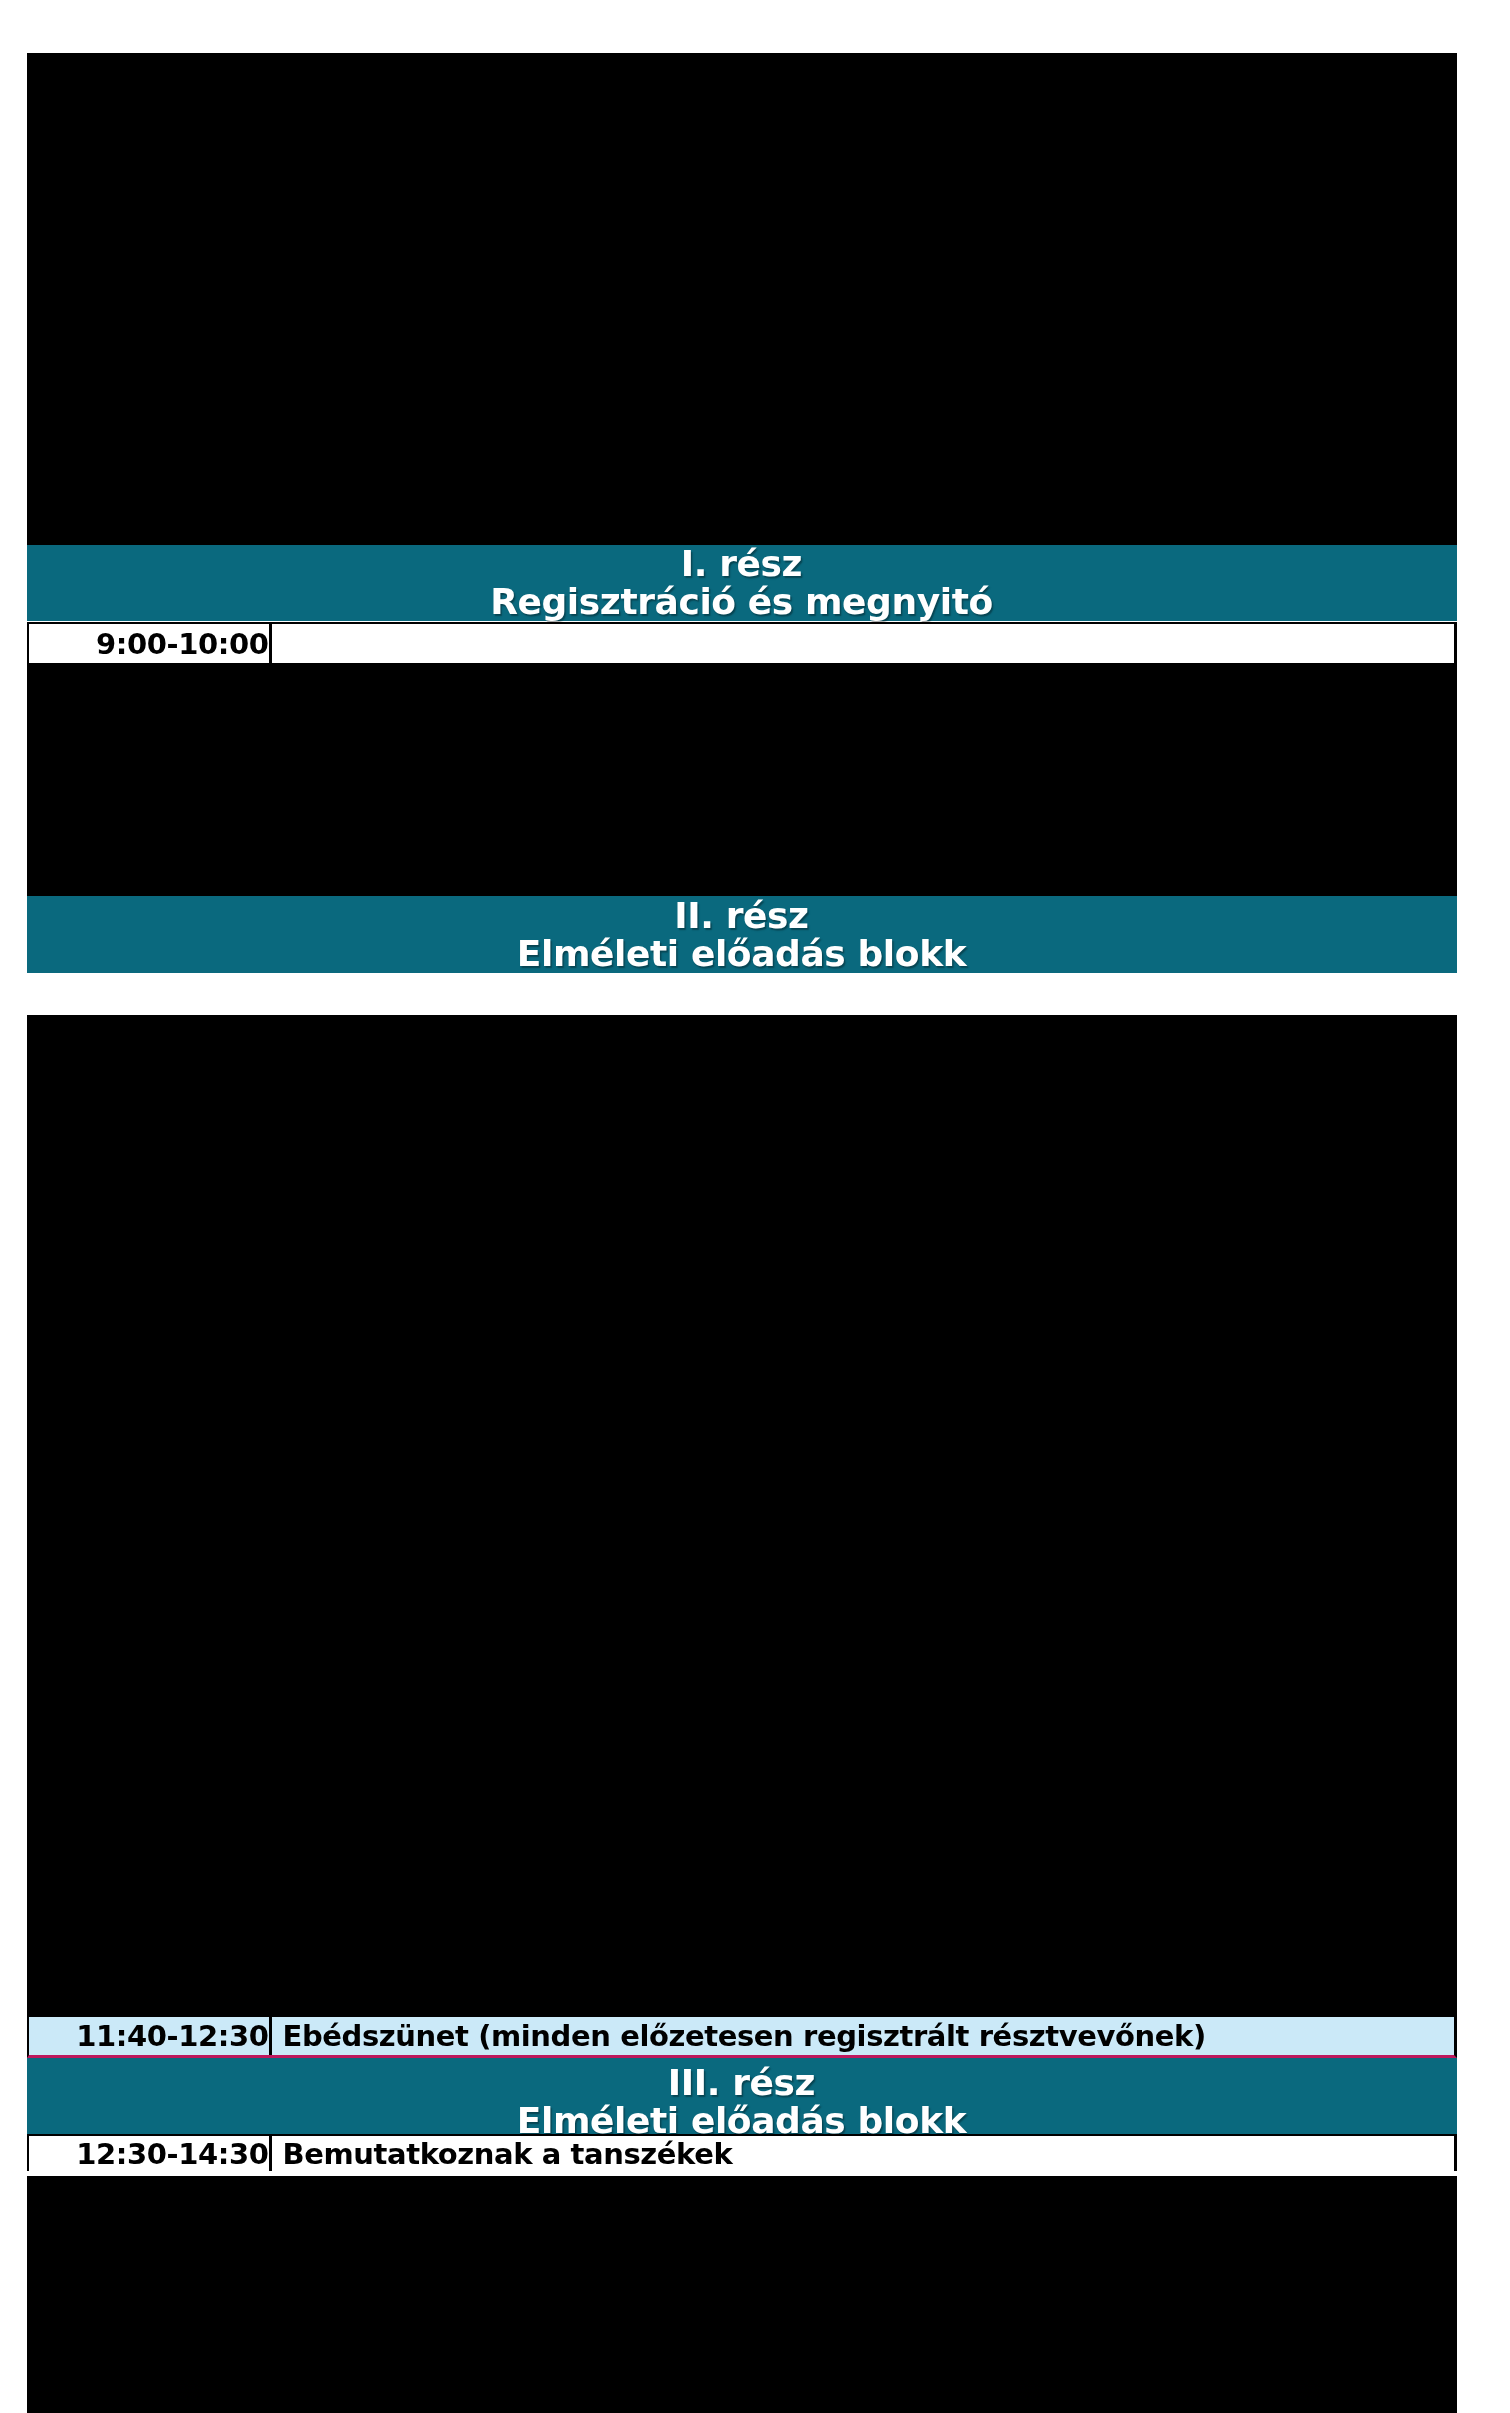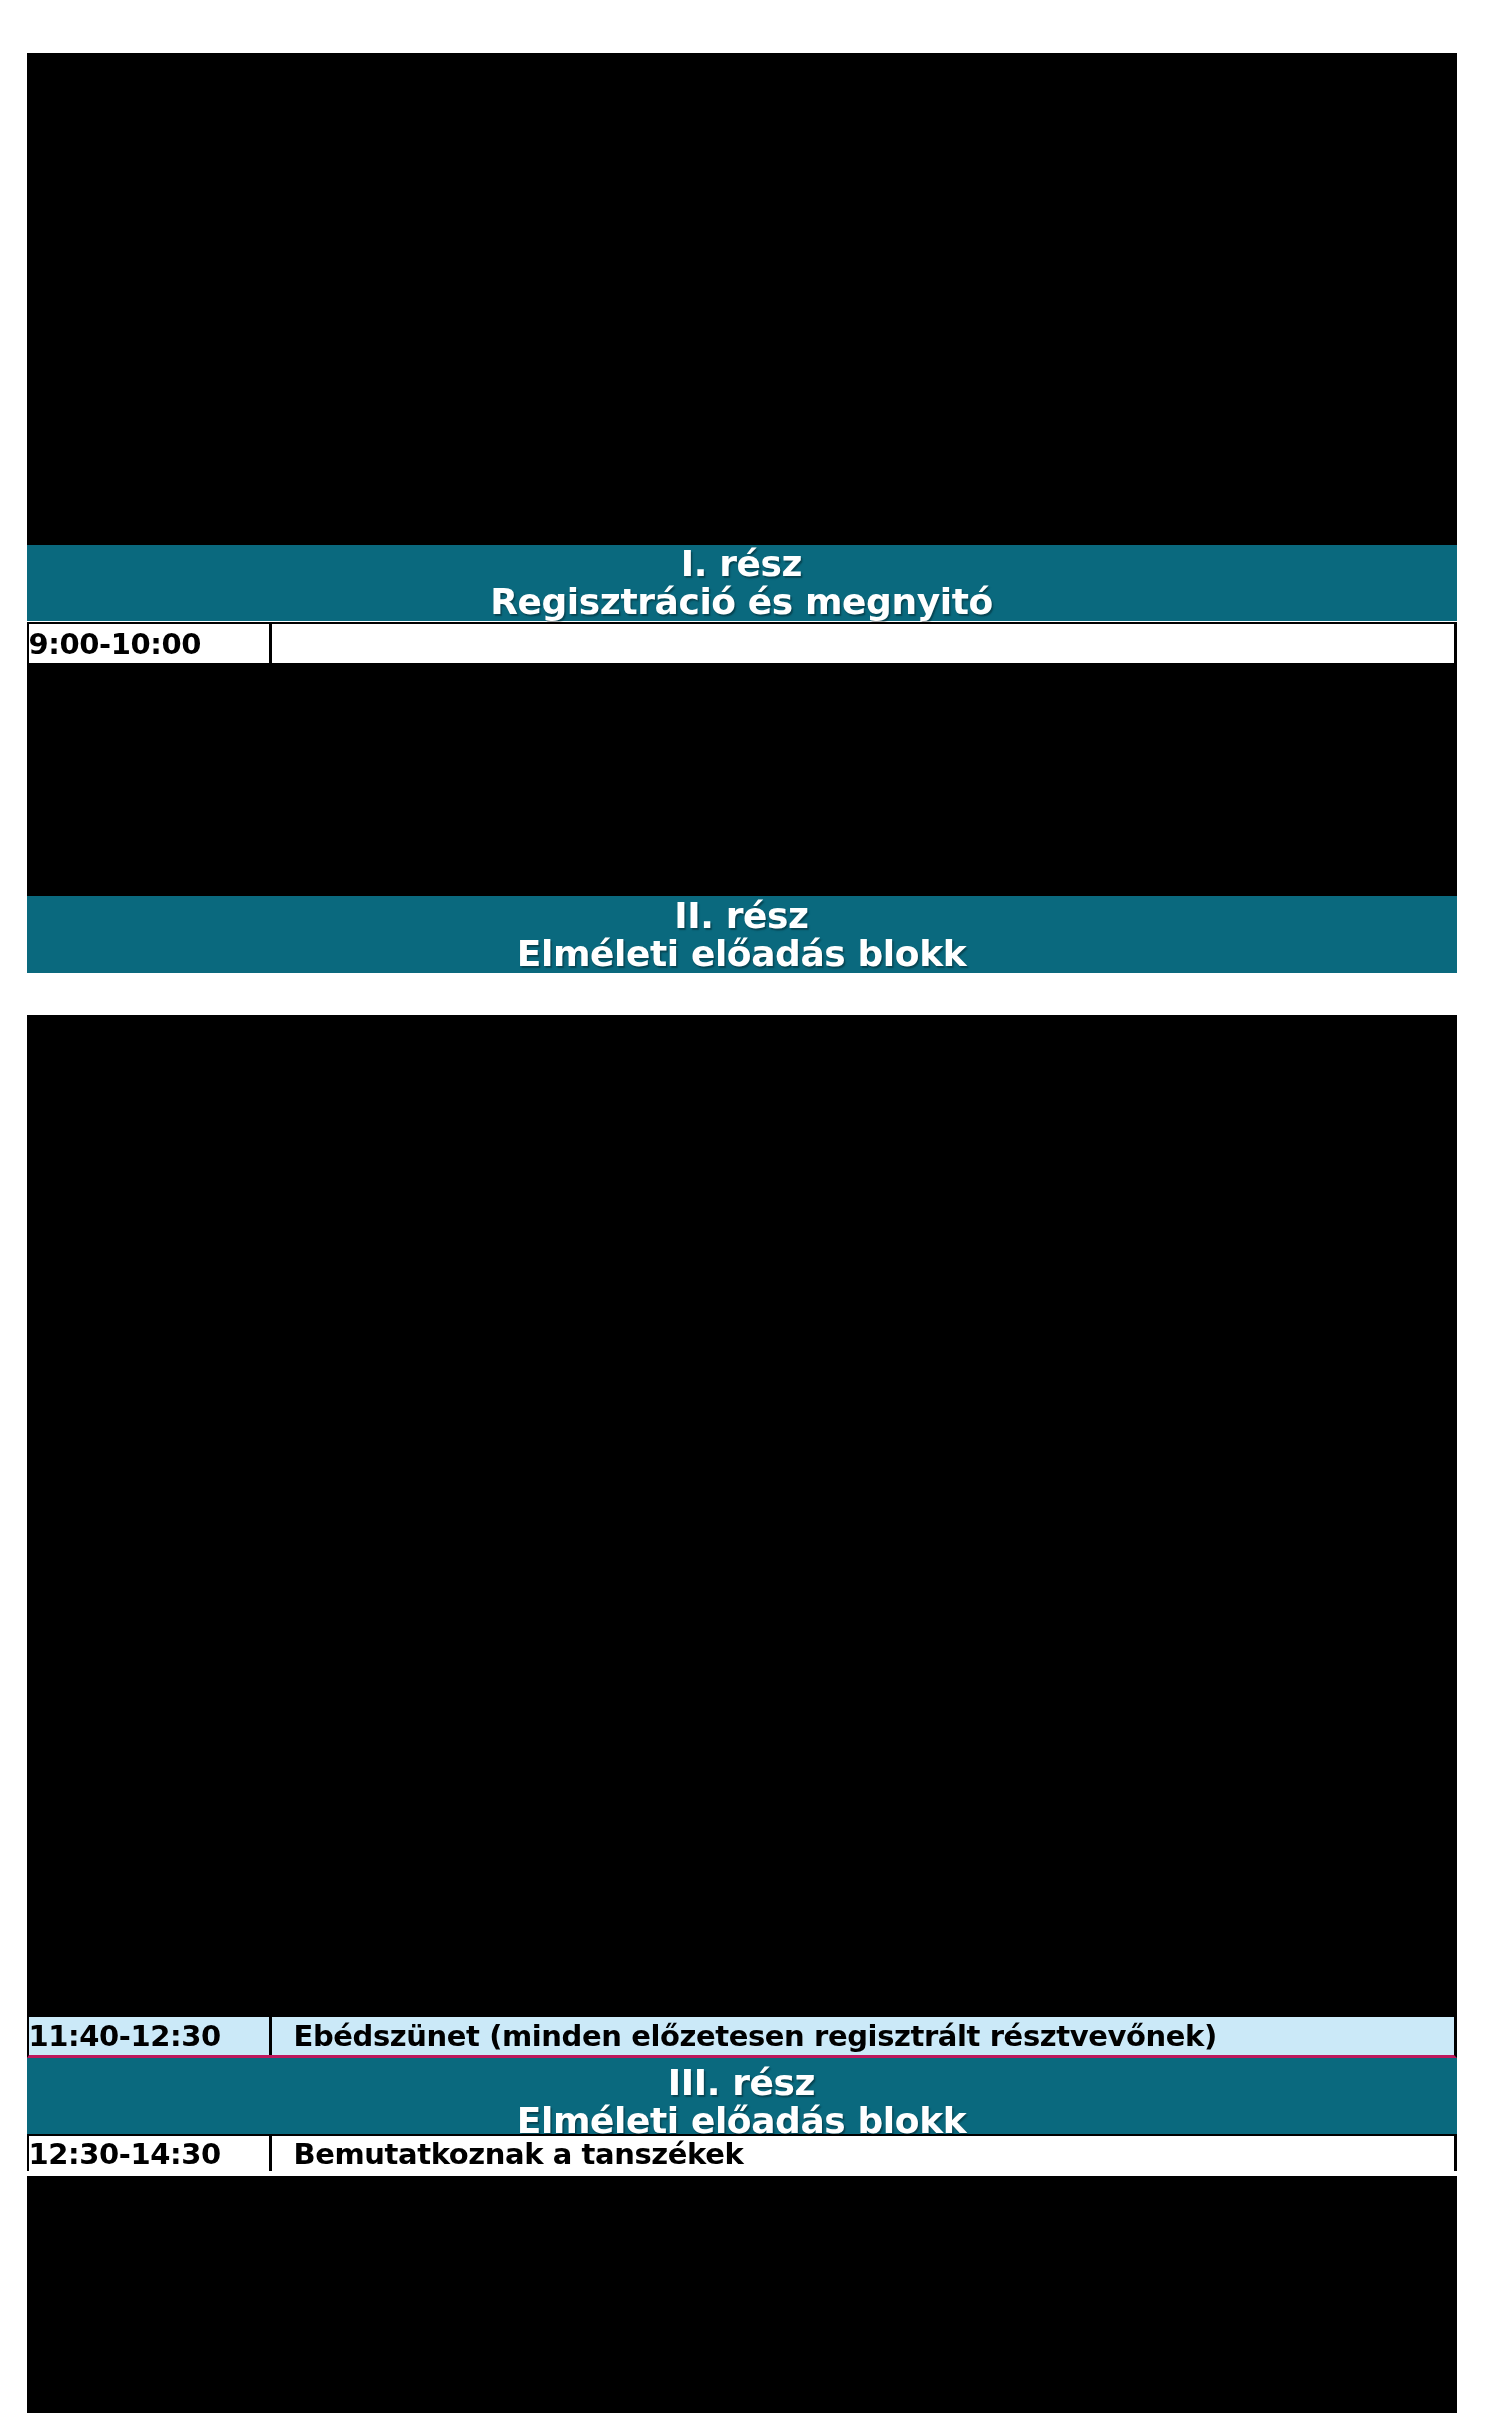--- a/index.html
+++ b/index.html
@@ -53,26 +53,26 @@
   .row.bordered-top { border-top: 2.3px solid #000000; }
   .row.bordered-bottom { border-bottom: 3px solid #be185d; }
   .row.lunch { background: var(--lightblue, #CBE9F8); }
   .cell {
     display: flex;
     align-items: center;
   }
   .time-cell {
     width: 243px;
     border-right: 3px solid #000000;
-    justify-content: flex-start;
+    justify-content: flex-end;
     flex-shrink: 0;
   }
   .desc-cell {
     flex: 1;
-    padding-left: 22px;
+    padding-left: 11px;
     overflow: hidden;
   }
   .row-text {
     font-size: 29px;
     letter-spacing: -0.4px;
     white-space: nowrap;
   }
 </style>
 </head>
 <body>

